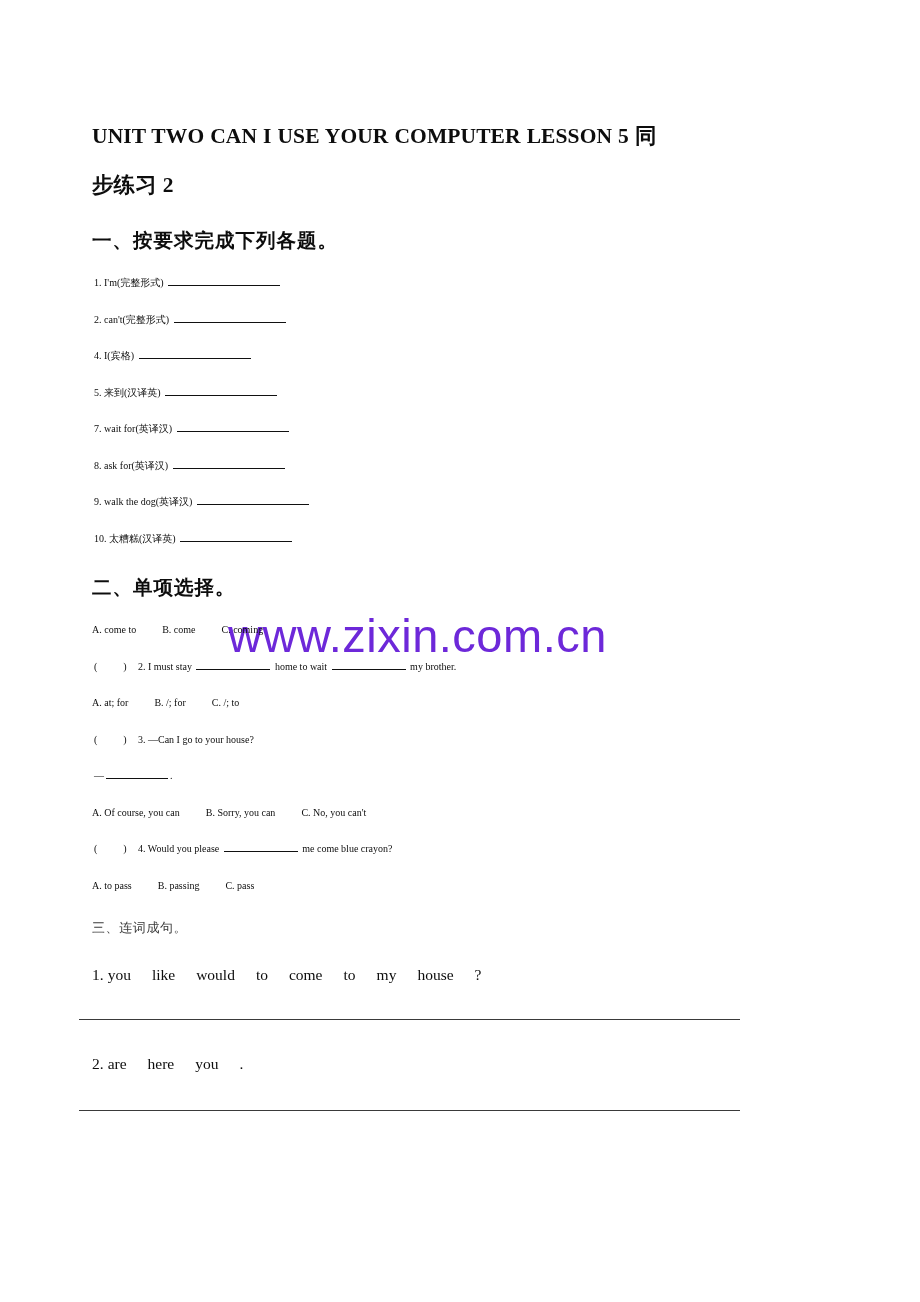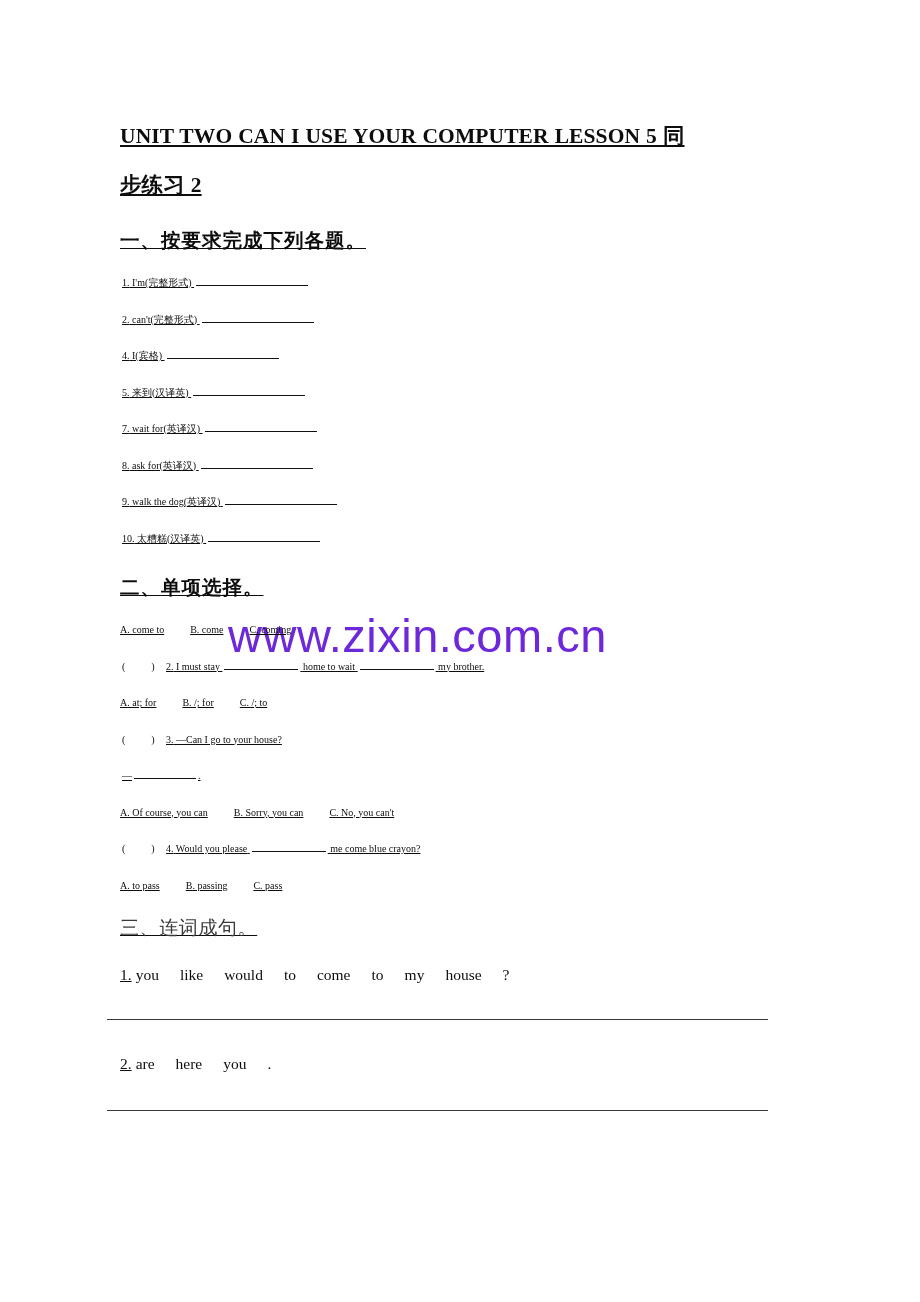--- a/index.html
+++ b/index.html
@@ -40,23 +40,22 @@
     white-space: nowrap;
     user-select: none;
     pointer-events: none;
     z-index: 0;
   }
 
   .content {
     position: relative;
     z-index: 2;
     padding-top: 112px;
-    padding-left: 120px;
+    padding-left: 92px;
     padding-right: 135px;
-    text-decoration: underline;
   }
 
   
   .doc-title {
     font-size: 21.5px;
     font-weight: bold;
     line-height: 49px;
     text-align: center;
     margin: 0 0 6px 0;
     letter-spacing: 0.1px;
@@ -69,21 +68,21 @@
   h2.section-heading {
     font-family: "DejaVu Sans", "Liberation Sans", sans-serif;
     font-size: 19.5px;
     font-weight: bold;
     line-height: 30px;
     margin: 16px 0 9px 0;
     letter-spacing: 1px;
   }
   h2.section-heading.light {
     font-family: "Liberation Serif", "DejaVu Serif", serif;
-    font-size: 19px;
+    font-size: 13px;
     font-weight: normal;
     letter-spacing: 0.6px;
     color: #3a3a3a;
     margin: 11px 0 6px 0;
     line-height: 26px;
   }
 
   
   .q-row {
     font-size: 10px;

